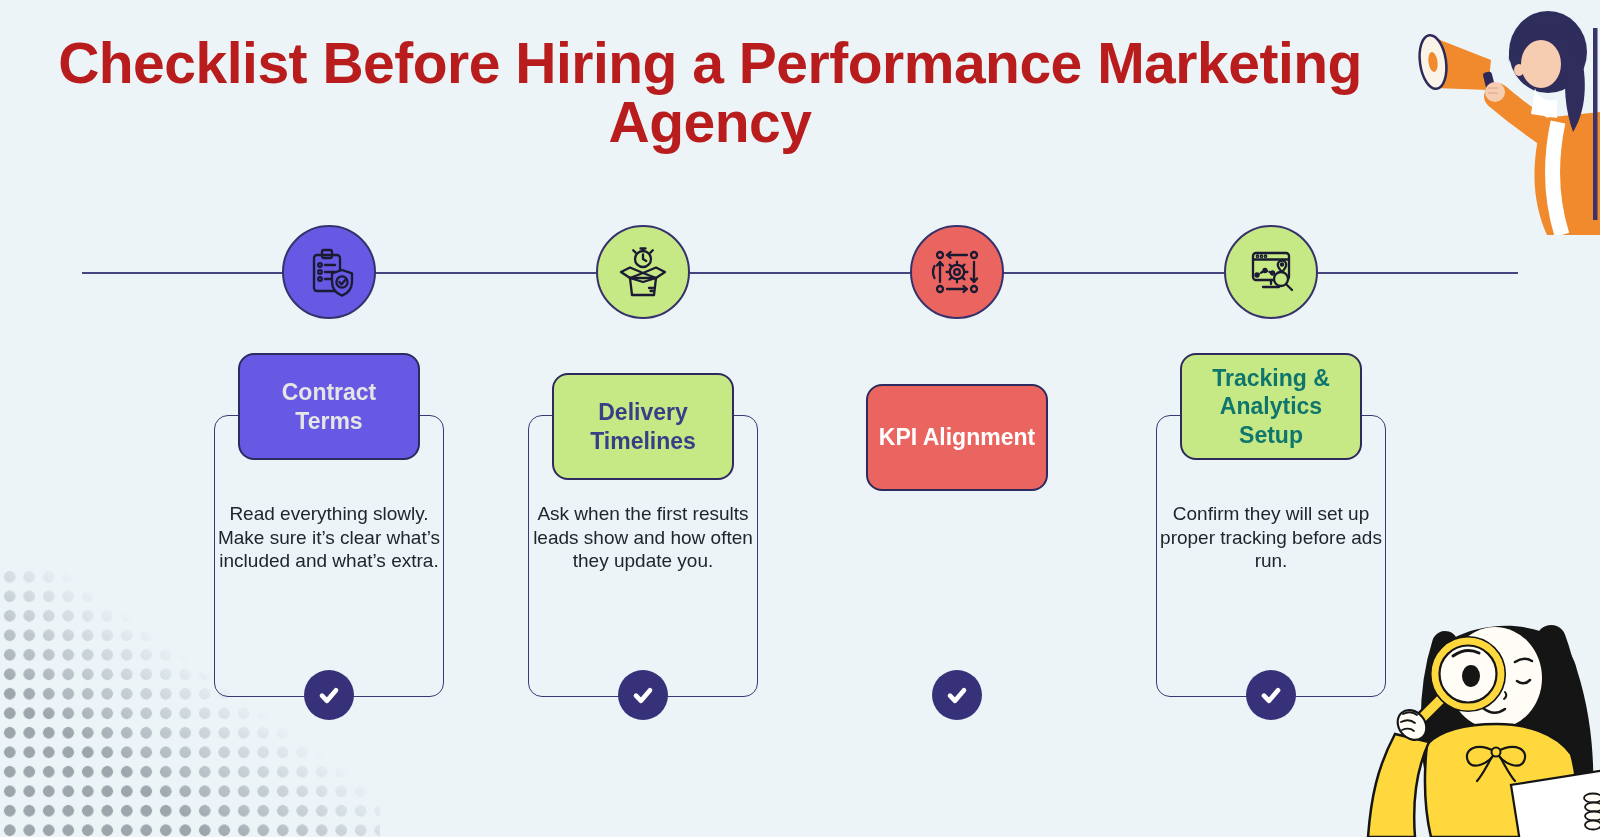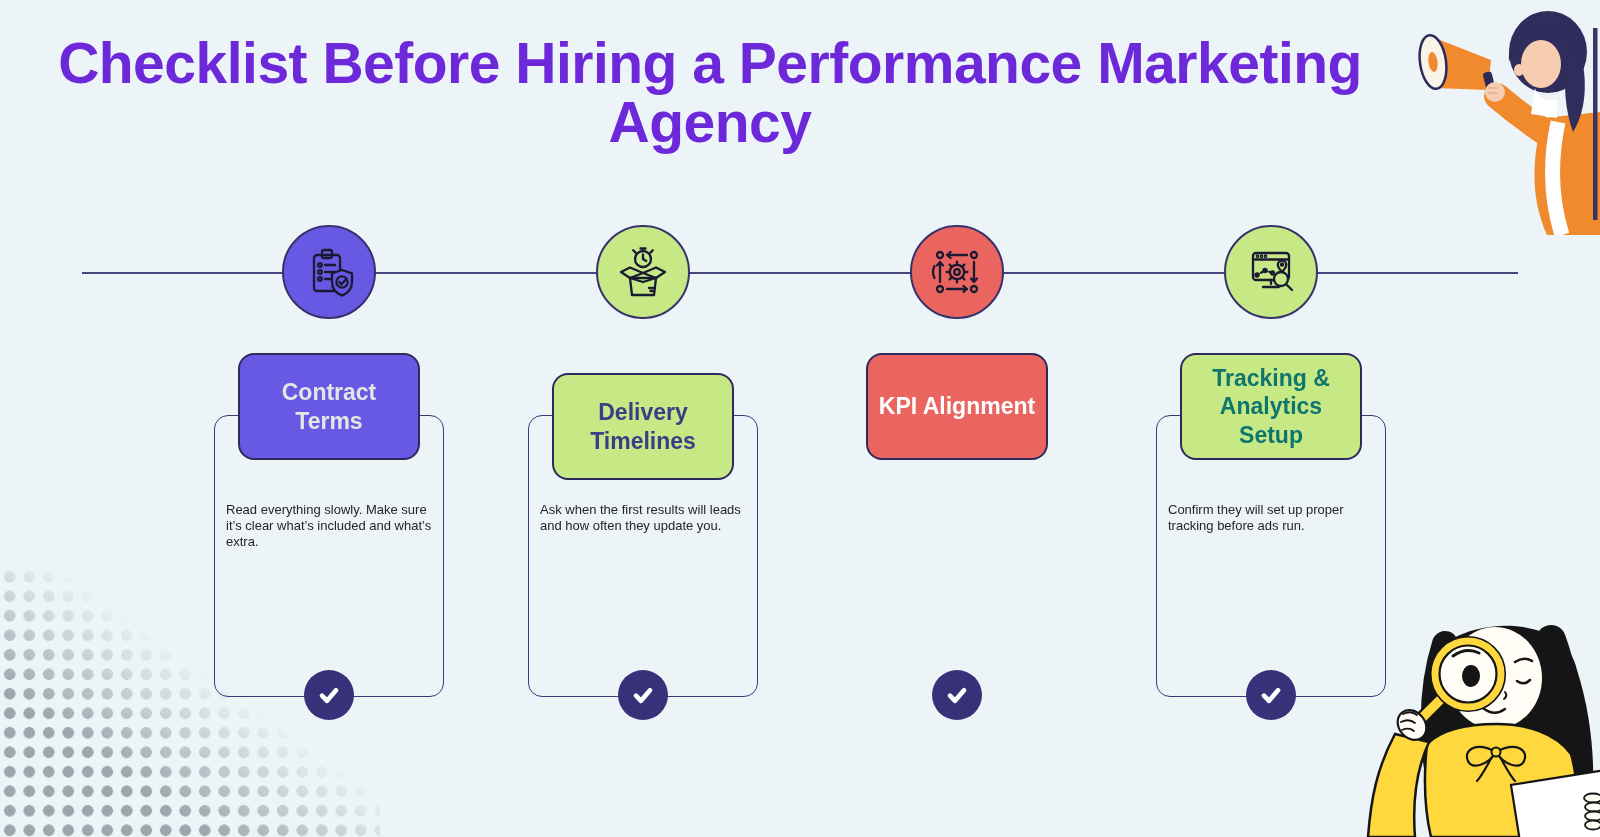--- a/index.html
+++ b/index.html
@@ -11,21 +11,21 @@
     overflow:hidden;
   }
   .stage{ position:absolute; inset:0; }
 
   
   .title{
     position:absolute; left:10px; top:34px; width:1400px;
     text-align:center;
     font-size:57px; line-height:1.04; font-weight:800;
     letter-spacing:-0.5px;
-    color:#6d28d9;
+    color:#b91c1c;
   }
 
   
   .timeline-line{
     position:absolute; left:82px; top:272px; width:1436px; height:2px;
     background:#474580; z-index:1;
   }
   .step-circle{
     position:absolute; top:225px; width:94px; height:94px;
     border-radius:50%;
@@ -37,21 +37,22 @@
   .step-circle svg{ width:60px; height:60px; }
 
   
   .step-card{
     position:absolute; top:415px; width:230px; height:282px;
     border:1.6px solid #3B3878; border-radius:14px;
     z-index:1;
   }
   .step-desc{
     position:absolute; top:86px; left:1px; right:1px;
-    font-size:13px; line-height:1.24; color:#22252D;padding-left:10px;
+    text-align:center;
+    font-size:19px; line-height:1.24; color:#22252D;
   }
   .label-box{
     position:absolute; top:353px; width:182px; height:107px;
     border:2px solid #2E2A5E; border-radius:16px;
     background:var(--accent);
     display:flex; align-items:center; justify-content:center;
     text-align:center; z-index:3;
     padding:6px 10px;
   }
   .label-box span{ font-size:23px; font-weight:700; line-height:1.22; }
@@ -157,32 +158,32 @@
   <div class="label-box" style="left: 238px; --accent: #6759E3;">
     <span style="color: #e5e5e5;">Contract Terms</span>
   </div>
   <div class="check-badge" style="left:304px">
     <svg viewBox="0 0 24 24">
         <path d="M6 12.6 l4.3 4.4 L18 8" fill="none" stroke="#fff" stroke-width="4" stroke-linecap="round" stroke-linejoin="round"></path>
       </svg>
   </div>
 
   <div class="step-card" style="left:528px">
-    <p class="step-desc">Ask when the first results will leads and how often they update you.</p>
+    <p class="step-desc">Ask when the first results leads show and how often they update you.</p>
   </div>
   <div class="label-box" style="left: 552px; margin-top: 20px; --accent: #C6E885;">
     <span style="color: rgb(58, 62, 134);">Delivery Timelines</span>
   </div>
   <div class="check-badge" style="left:618px">
     <svg viewBox="0 0 24 24">
         <path d="M6 12.6 l4.3 4.4 L18 8" fill="none" stroke="#fff" stroke-width="4" stroke-linecap="round" stroke-linejoin="round"></path>
       </svg>
   </div>
 
-  <div class="label-box" style="left: 866px; --accent: #EB6560;">
+  <div class="label-box" style="left: 866px; margin-top: 31px; --accent: #EB6560;">
     <span style="color: rgb(255, 255, 255);">KPI Alignment</span>
   </div>
   <div class="check-badge" style="left:932px">
     <svg viewBox="0 0 24 24">
         <path d="M6 12.6 l4.3 4.4 L18 8" fill="none" stroke="#fff" stroke-width="4" stroke-linecap="round" stroke-linejoin="round"></path>
       </svg>
   </div>
 
   <div class="step-card" style="left:1156px">
     <p class="step-desc">Confirm they will set up proper tracking before ads run.</p>

